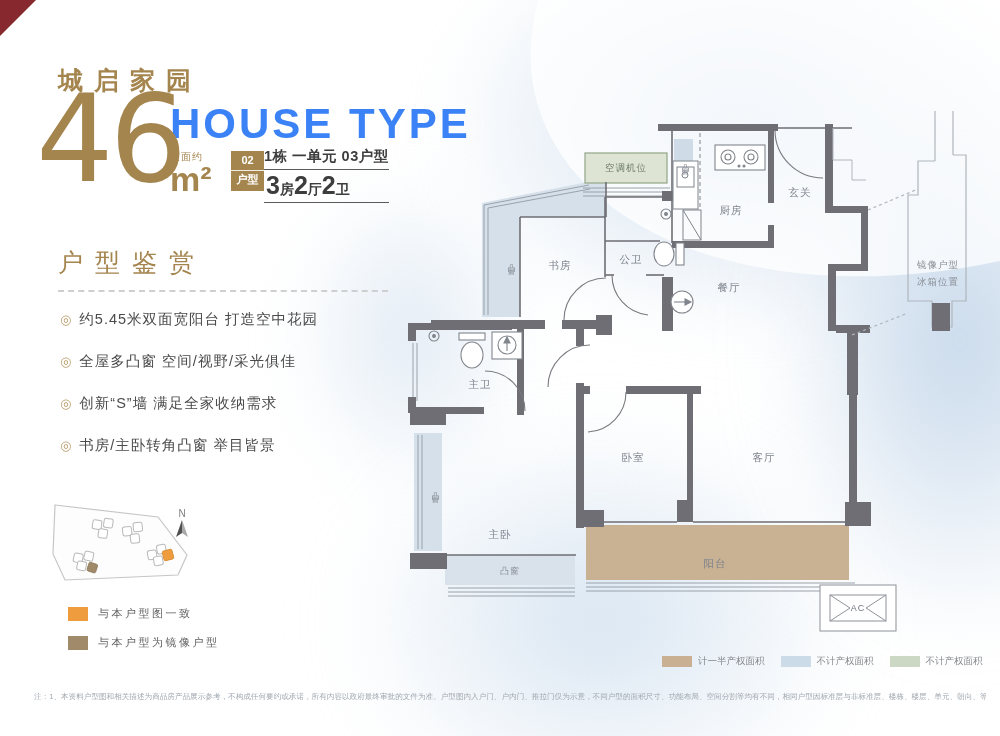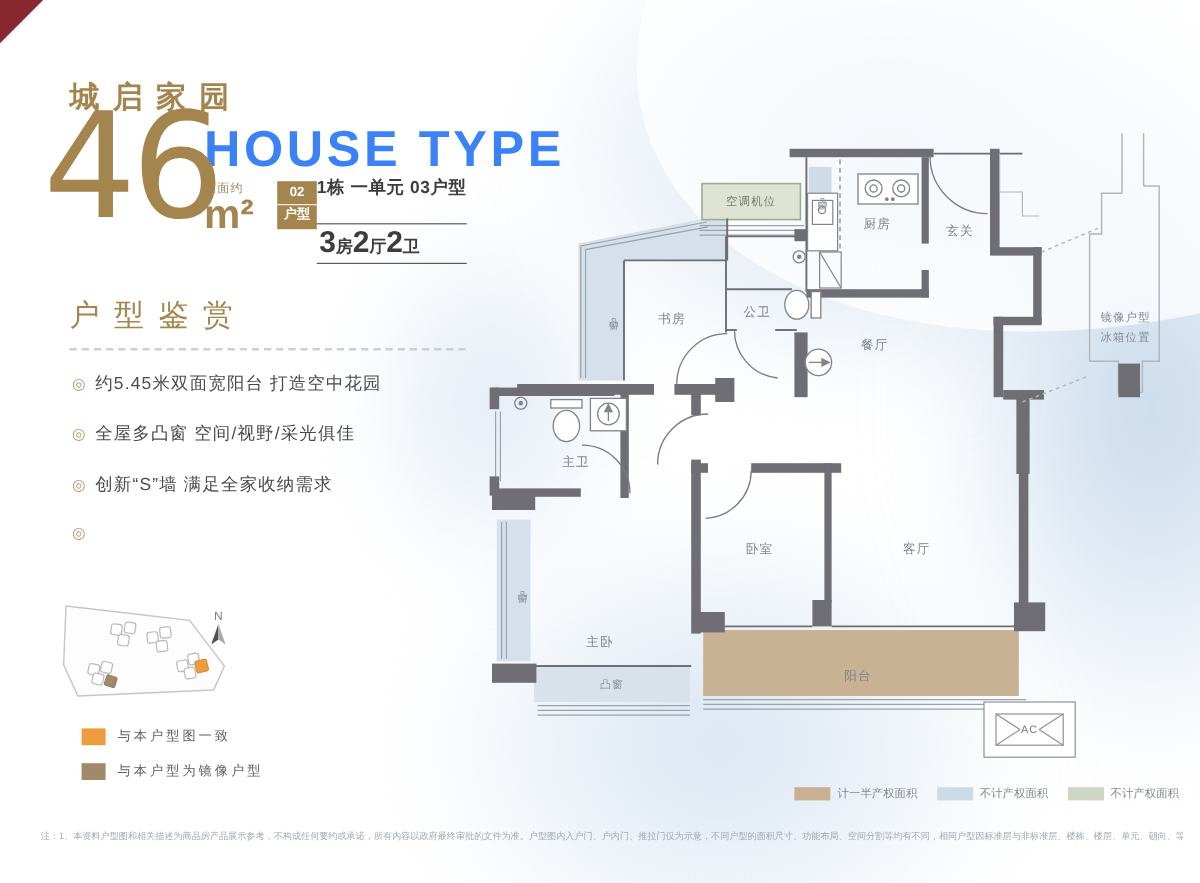--- a/index.html
+++ b/index.html
@@ -19,21 +19,21 @@
   
   .project-name{position:absolute;left:58px;top:64px;z-index:2;font-size:25px;font-weight:bold;color:#a5854e;letter-spacing:11px;}
   .big-area{position:absolute;left:36px;top:78px;z-index:2;font-size:122px;line-height:1;color:#a5854e;font-family:"DejaVu Sans",sans-serif;font-weight:500;letter-spacing:-4px;}
   .house-type-en{position:absolute;left:170px;top:100px;z-index:1;font-size:42px;font-weight:bold;color:#3b82f6;letter-spacing:3px;}
   .area-unit-block{position:absolute;left:170px;top:150px;z-index:2;color:#a5854e;}
   .area-prefix{font-size:10px;letter-spacing:1px;}
   .area-unit{font-size:34px;font-weight:bold;line-height:.9;}
   .unit-badge{position:absolute;left:231px;top:151px;z-index:2;width:33px;background:#a5854e;color:#fff;text-align:center;font-size:11px;font-weight:bold;padding:3px 0 4px 0;line-height:1.25;}
   .unit-badge .b2{display:block;border-top:1px solid rgba(255,255,255,.85);margin-top:2px;padding-top:2px;}
   .unit-info{position:absolute;left:264px;top:147px;z-index:2;color:#3d3d3d;}
-  .unit-line1{font-size:14.5px;font-weight:bold;letter-spacing:.5px;border-bottom:1.5px solid #5a5a5a;padding-bottom:20px;}
+  .unit-line1{font-size:14.5px;font-weight:bold;letter-spacing:.5px;border-bottom:1.5px solid #5a5a5a;padding-bottom:3px;}
   .unit-line2{font-weight:bold;border-bottom:1.5px solid #5a5a5a;padding:1px 2px 2px 2px;}
   .unit-line2 .num{font-size:25px;}
   .unit-line2 .unit{font-size:14px;}
   .appre-title{position:absolute;left:58px;top:246px;z-index:2;font-size:25px;color:#a5854e;letter-spacing:12px;}
   .appre-dash{position:absolute;left:58px;top:290px;width:330px;border-top:2px dashed #cfcfcf;z-index:2;}
   .features{position:absolute;left:60px;top:310px;z-index:2;}
   .feature-item{display:flex;align-items:center;margin-bottom:23px;}
   .feature-bullet{color:#b99c6b;font-size:13px;margin-right:8px;}
   .feature-text{font-size:14.5px;color:#4a4a4a;letter-spacing:1px;}
   
@@ -102,20 +102,21 @@
   <div class="feature-item">
     <span class="feature-bullet">◎</span>
     <span class="feature-text">全屋多凸窗 空间/视野/采光俱佳</span>
   </div>
   <div class="feature-item">
     <span class="feature-bullet">◎</span>
     <span class="feature-text">创新“S”墙 满足全家收纳需求</span>
   </div>
   <div class="feature-item">
     <span class="feature-bullet">◎</span>
+    <span class="feature-text">书房/主卧转角凸窗 举目皆景</span>
   </div>
 </div>
 
 <div class="site-plan">
   <svg width="180" height="110" viewBox="0 0 180 110">
     <polygon points="5,13 108,25 137,63 128,83 15,88 3,62" fill="#fdfdfe" stroke="#c6c6c6" stroke-width="1.2"></polygon>
     <g stroke="#b9b9b9" fill="#ffffff" stroke-width="1">
       <g transform="translate(53,37) rotate(8)">
           <rect x="-11" y="-8" width="9" height="9" rx="2"></rect>
           <rect x="0" y="-11" width="9" height="9" rx="2"></rect>
@@ -301,21 +302,21 @@
       <line x1="553" y1="6" x2="553" y2="50"></line>
       <path d="M535,56 L518,56 L518,90 L508,90 L508,196 L532,196 L532,222 L552,222 L552,196 L566,196 L566,50 L553,50"></path>
       <rect x="532" y="198" width="18" height="28" fill="#6e6e74" stroke="none"></rect>
       <line x1="468" y1="105" x2="518" y2="84" stroke-dasharray="3,3"></line>
       <line x1="452" y1="230" x2="508" y2="208" stroke-dasharray="3,3"></line>
       <path d="M433,23 L433,55 L452,55 L452,75 L466,75" stroke-width="1"></path>
     </g>
   </svg>
 
   <div class="fp-label acpos" style="left:226px;top:63px;">空调机位</div>
-  <div class="fp-label" style="left:331px;top:82px;">厨房</div>
+  <div class="fp-label" style="left:331px;top:106px;">厨房</div>
   <div class="fp-label" style="left:400px;top:88px;">玄关</div>
   <div class="fp-label" style="left:231px;top:155px;">公卫</div>
   <div class="fp-label" style="left:160px;top:161px;">书房</div>
   <div class="fp-label" style="left:329px;top:183px;">餐厅</div>
   <div class="fp-label" style="left:80px;top:280px;">主卫</div>
   <div class="fp-label" style="left:100px;top:387px;margin-top:43px;">主卧</div>
   <div class="fp-label" style="left:233px;top:353px;">卧室</div>
   <div class="fp-label" style="left:364px;top:353px;">客厅</div>
   <div class="fp-label" style="left:315px;top:459px;">阳台</div>
   <div class="fp-label acout" style="left:458px;top:503px;">AC</div>

